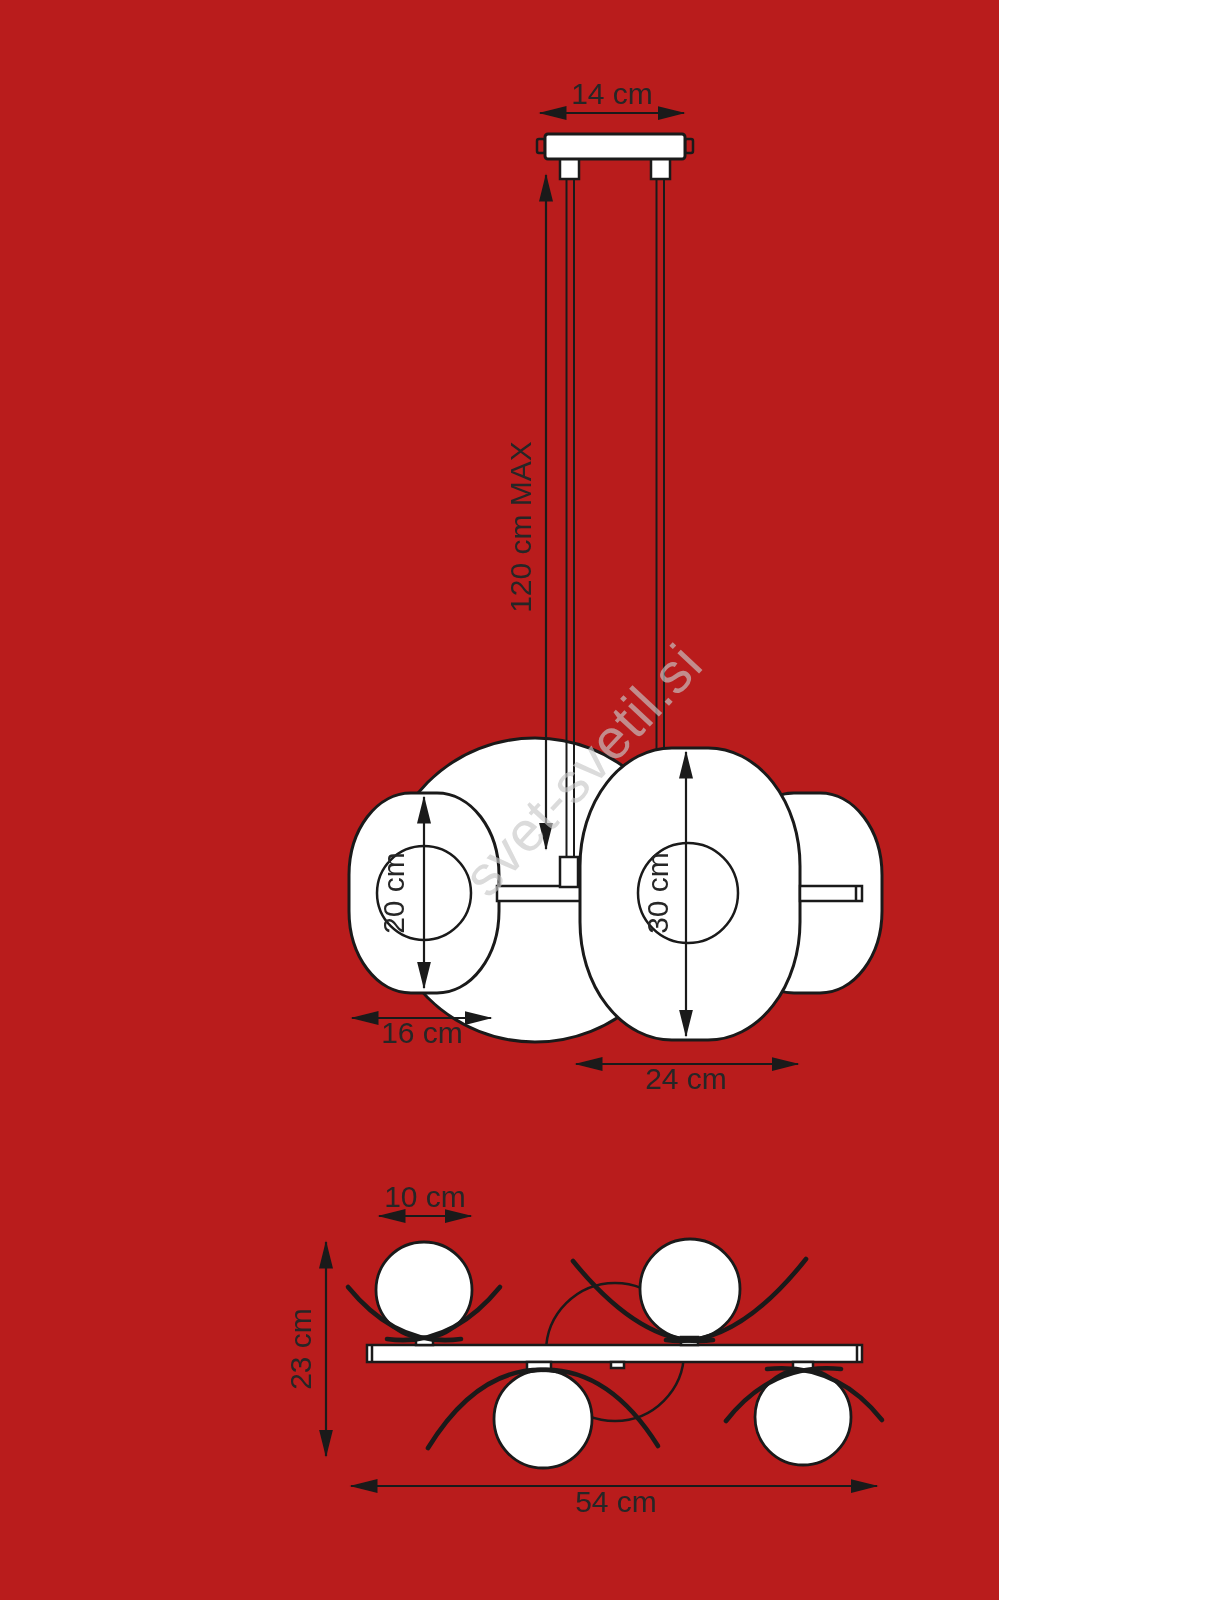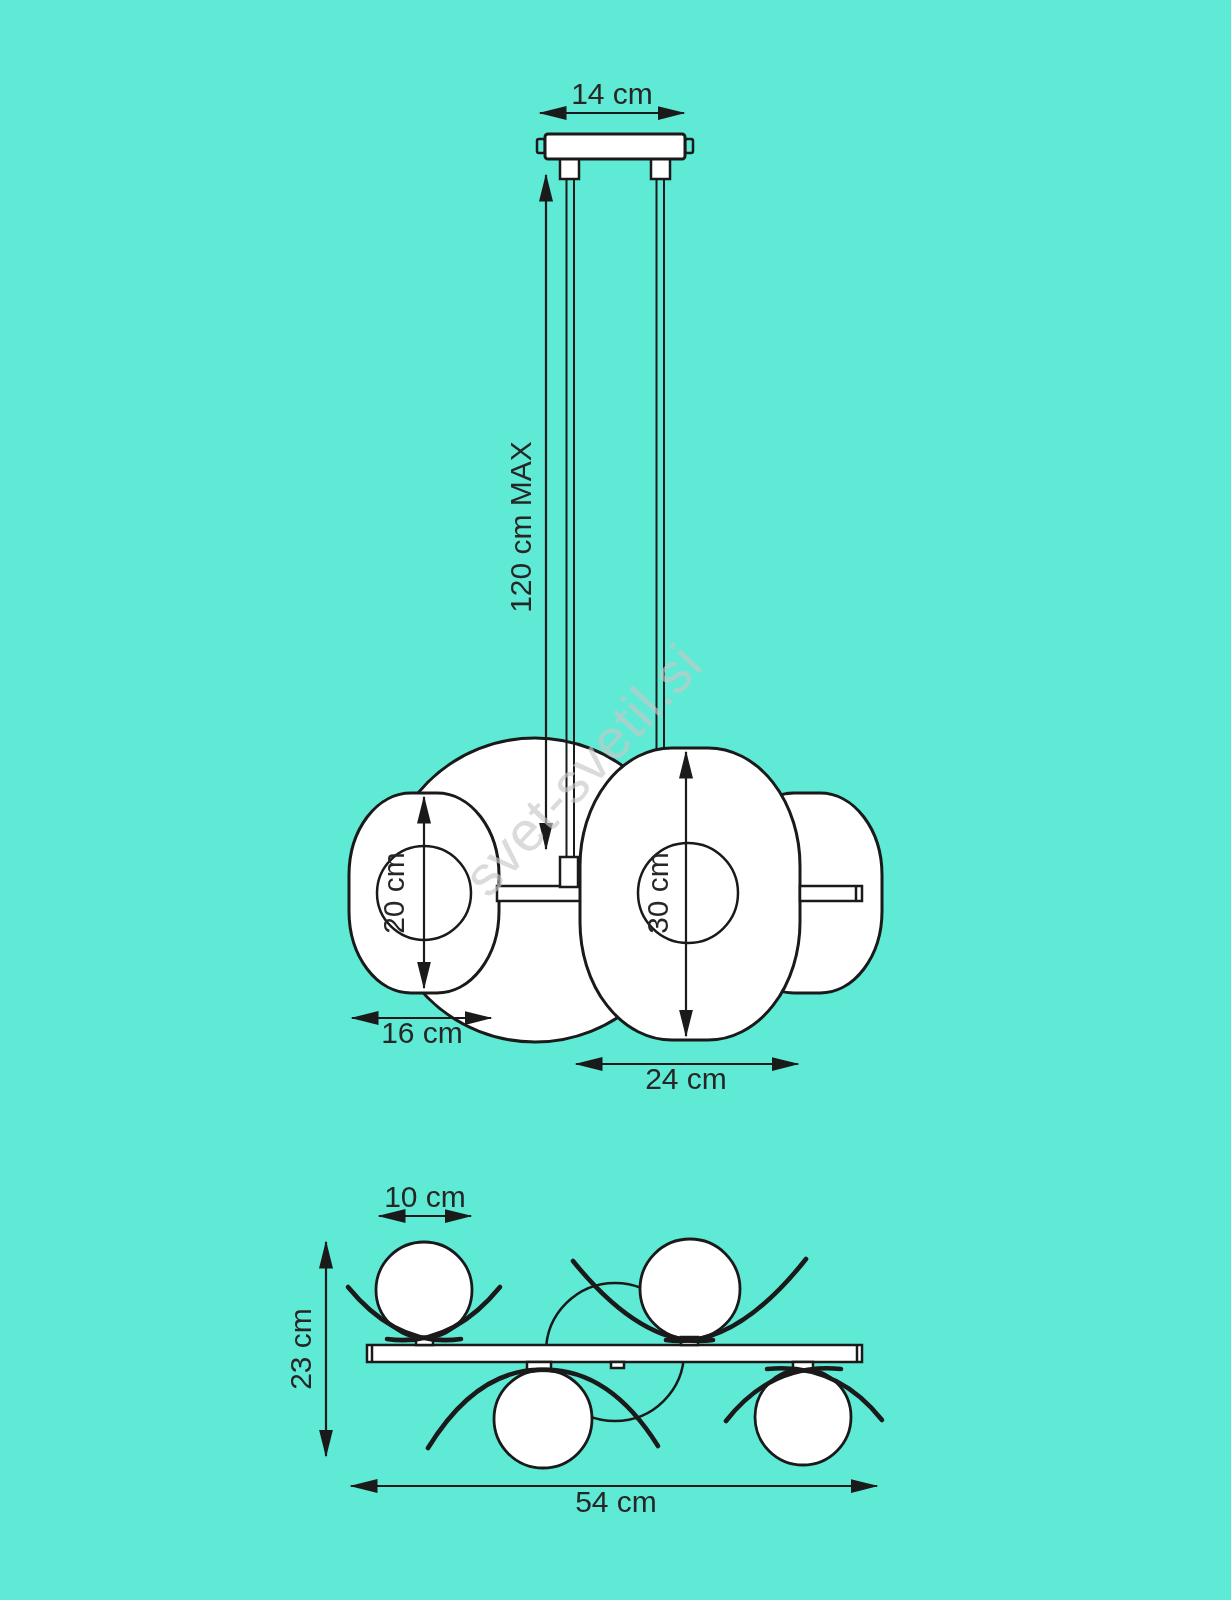--- a/index.html
+++ b/index.html
@@ -1,16 +1,16 @@
 <!DOCTYPE html>
 <html><head>
 <meta charset="utf-8">
 <style>
   html,body{margin:0;padding:0;background:#ffffff;}
-  .stage{position:relative;width:1231px;height:1600px;background:#5eead4;overflow:hidden;
+  .stage{position:relative;width:999px;height:1600px;background:#b91c1c;overflow:hidden;
          font-family:"Liberation Sans","DejaVu Sans",sans-serif;}
   svg{position:absolute;left:0;top:0;}
   .outline{fill:#ffffff;stroke:#1a1a1a;stroke-width:3;}
   .thin{fill:none;stroke:#1a1a1a;stroke-width:2.5;}
   .thinfill{fill:#ffffff;stroke:#1a1a1a;stroke-width:2.5;}
   .wire{fill:none;stroke:#1a1a1a;stroke-width:2;}
   .dim{fill:none;stroke:#1a1a1a;stroke-width:2.2;}
   .petal{fill:none;stroke:#1a1a1a;stroke-width:4.6;stroke-linecap:round;}
   .ball{fill:#ffffff;stroke:#1a1a1a;stroke-width:2.8;}
   text.dimlabel{font-size:30px;fill:#262626;text-anchor:middle;}

